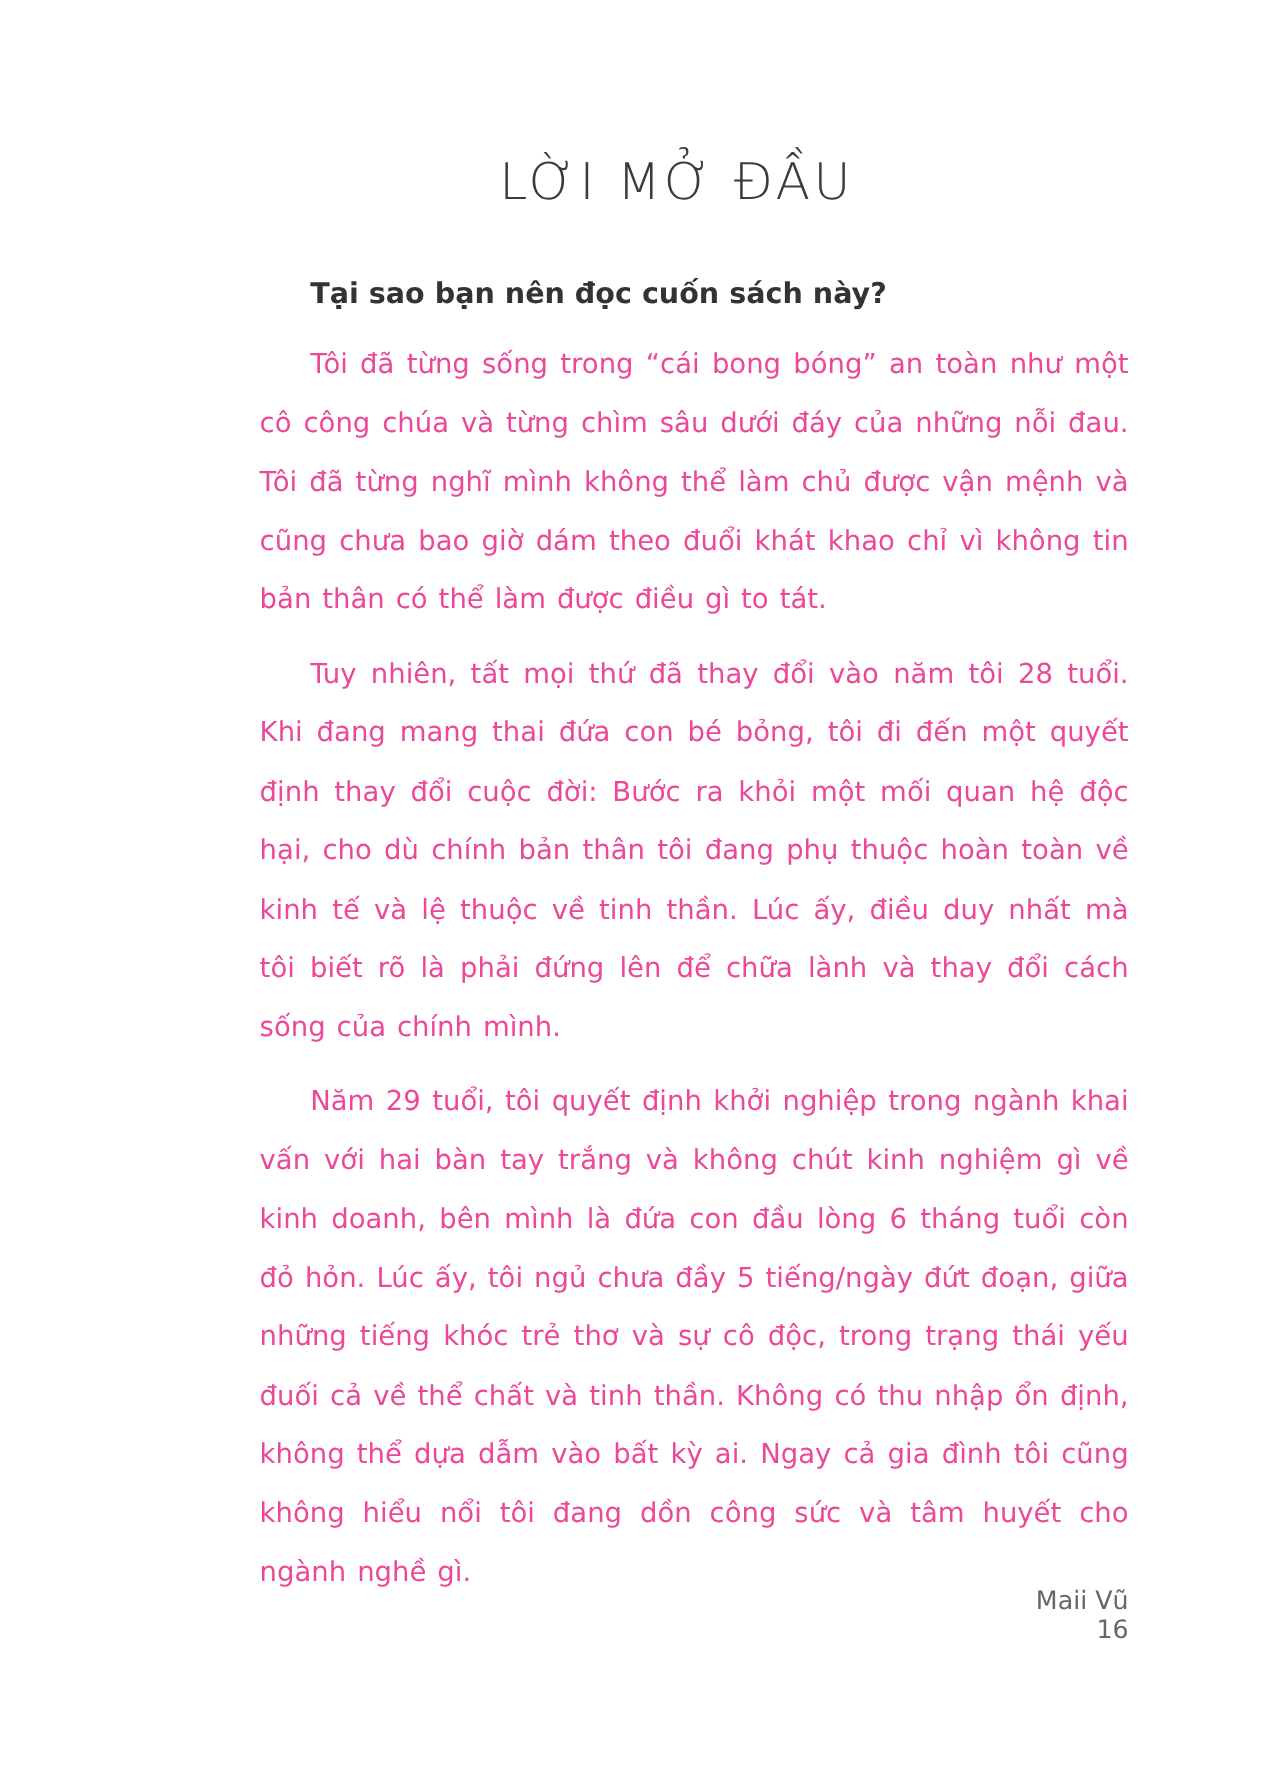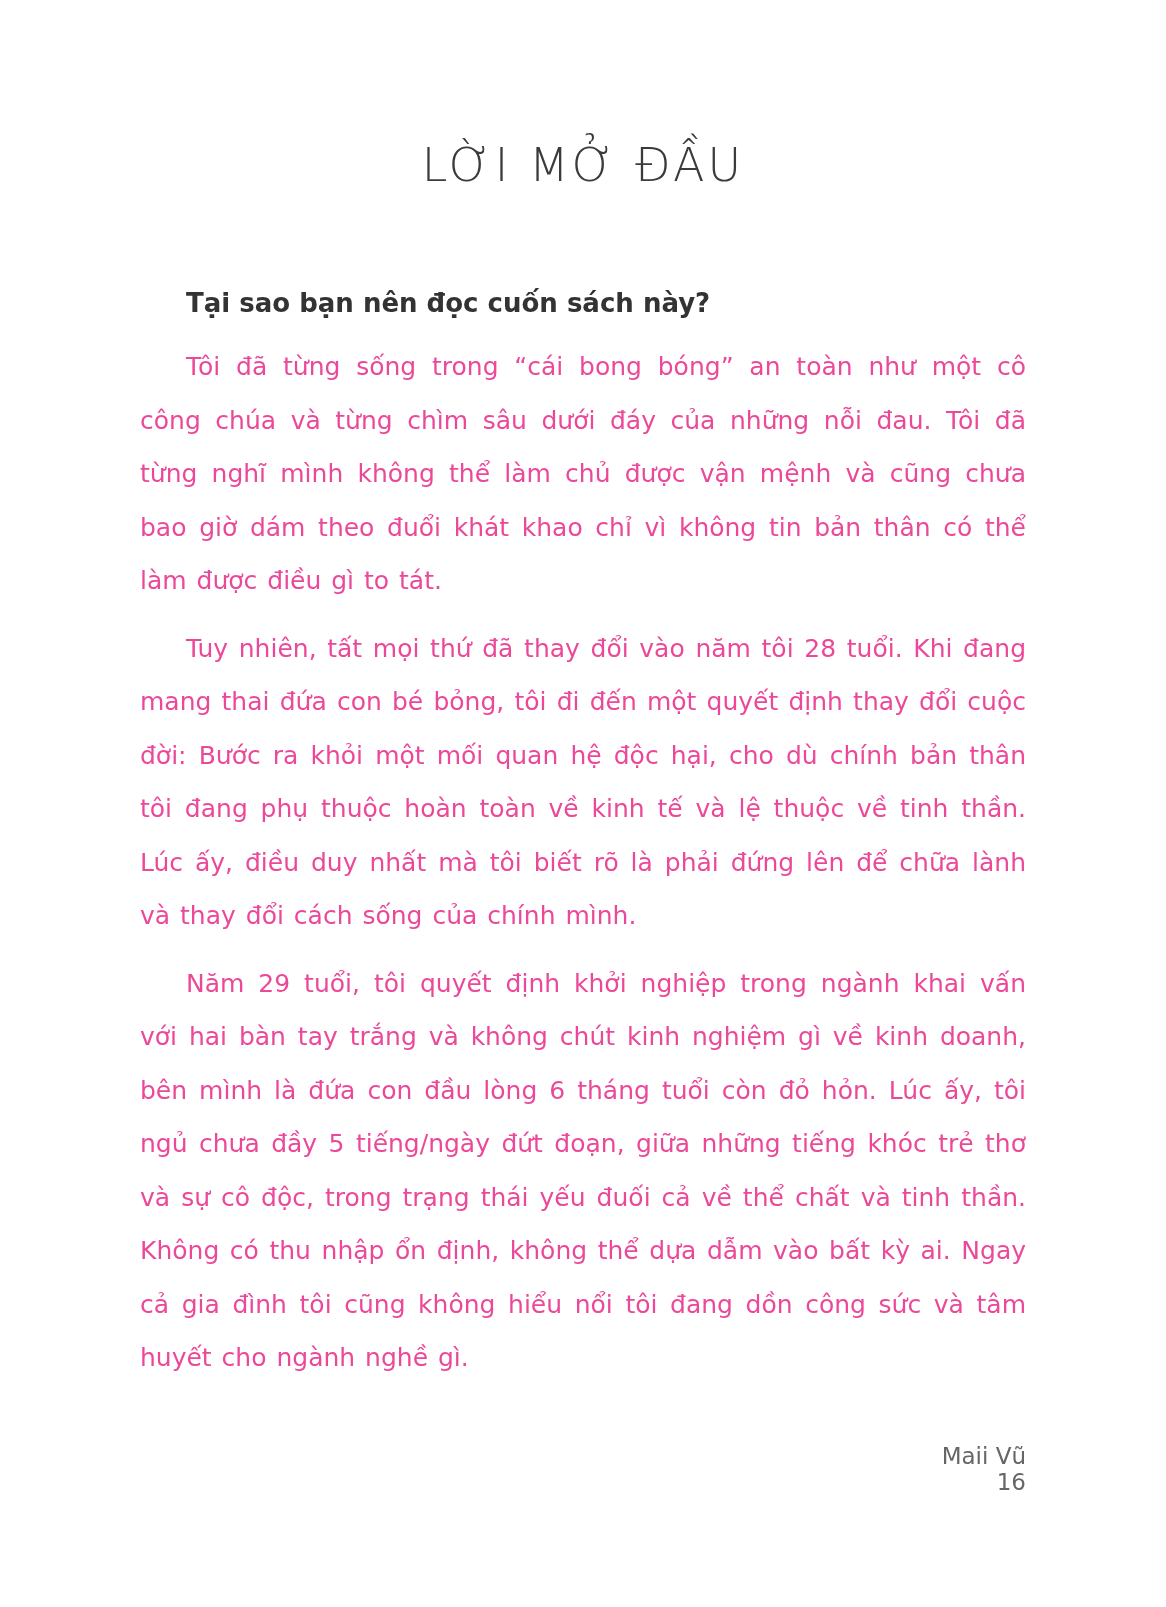--- a/index.html
+++ b/index.html
@@ -1,15 +1,15 @@
 <!DOCTYPE html>
 <html><head>
 <meta charset="utf-8">
 <style>
-  * { box-sizing: border-box; }
+  * { box-sizing: border-box; padding-left: 32px; }
   html, body {
     margin: 0;
     padding: 0;
     background: #ffffff;
   }
   .page {
     position: relative;
     width: 1166px;
     height: 1607px;
     background: #ffffff;
@@ -19,21 +19,21 @@
   .chapter-title {
     margin-top: 138px;
     text-align: center;
     font-size: 46px;
     font-weight: 300;
     letter-spacing: 3px;
     color: #3b3b3b;
     font-stretch: condensed;
   }
   .content {
-    margin: 96px 140px 0 140px;
+    margin: 60px 140px 0 140px;
   }
   .section-heading {
     font-size: 26px;
     font-weight: 700;
     color: #333333;
     text-indent: 46px;
     margin: 0 0 22px 0;
   }
   p.para {
     font-size: 25px;

